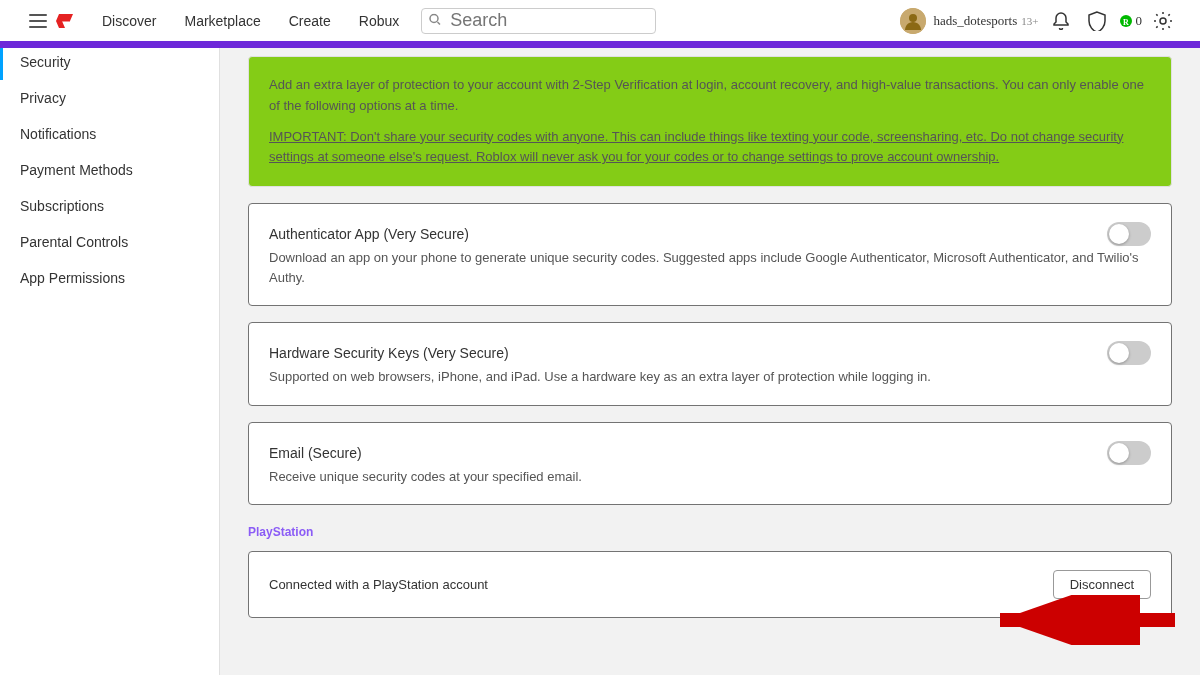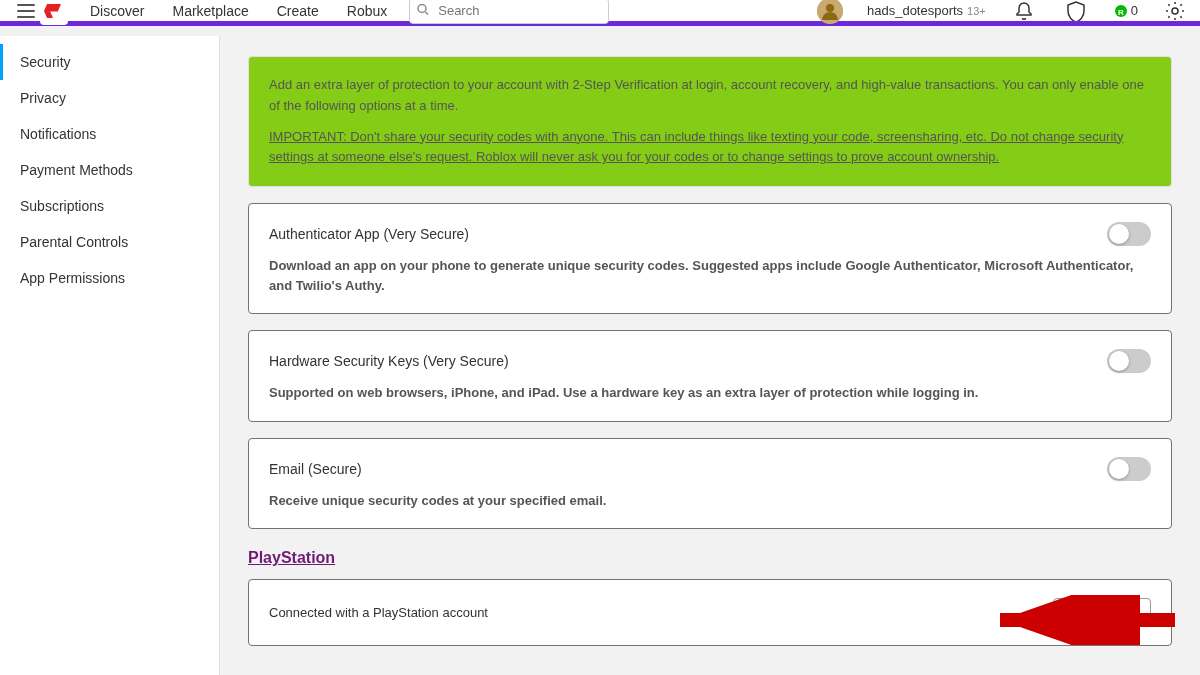--- a/index.html
+++ b/index.html
@@ -1,30 +1,30 @@
 <!DOCTYPE html>
 <html><head>
   <meta charset="utf-8">
   <style>
     * { margin: 0; padding: 0; box-sizing: border-box; }
     body { font-family: -apple-system, BlinkMacSystemFont, 'Segoe UI', sans-serif; background: #f2f2f2; font-size: 14px; color: #333; }
 
     
     .topnav {
-      display: flex; align-items: center; background: #ffffff; height: 26px;
-      border-bottom: 5px solid #6d28d9; padding: 0 12px; position: fixed; top: 0; left: 0; right: 0; z-index: 100;
+      display: flex; align-items: center; background: #ffffff; height: 48px;
+      border-bottom: 7px solid #6d28d9; padding: 0 24px; position: fixed; top: 0; left: 0; right: 0; z-index: 100;
     }
     .nav-logo { width: 28px; height: 28px; margin-right: 8px; }
     .nav-logo svg { width: 28px; height: 28px; }
     .nav-item { padding: 0 14px; font-size: 14px; color: #333; cursor: pointer; height: 36px; display: flex; align-items: center; }
     .nav-search-wrap { position: relative; flex: 1; max-width: 280px; margin: 0 8px; }
-    .nav-search-wrap input { width: 100%; height: 26px; border: 1px solid #ccc; border-radius: 4px; padding: 0 10px 0 28px; font-size: 13px; background: #fff; }
+    .nav-search-wrap input { width: 100%; height: 26px; border: 1px solid #ccc; border-radius: 4px; padding: 0 10px 0 28px; font-size: 18px; background: #fff; }
     .search-icon-wrap { position: absolute; left: 8px; top: 50%; transform: translateY(-50%); color: #888; font-size: 12px; }
     .nav-spacer { flex: 1; }
-    .nav-right { display: flex; align-items: center; gap: 24px; }
+    .nav-right { display: flex; align-items: center; gap: 8px; font-family: Liberation Serif, serif; }
     .nav-user { display: flex; align-items: center; gap: 4px; font-size: 13px; }
     .nav-avatar { width: 26px; height: 26px; border-radius: 50%; background: #c8a96e; display: flex; align-items: center; justify-content: center; overflow: hidden; }
     .nav-avatar svg { width: 26px; height: 26px; }
     .nav-icon-btn { width: 28px; height: 28px; display: flex; align-items: center; justify-content: center; cursor: pointer; color: #333; font-size: 16px; }
     .nav-robux { display: flex; align-items: center; gap: 3px; font-size: 13px; }
     .nav-gear { width: 26px; height: 26px; display: flex; align-items: center; justify-content: center; cursor: pointer; }
 
     
     .layout { display: flex; margin-top: 36px; min-height: calc(100vh - 36px); }
 
@@ -37,35 +37,35 @@
 
     
     .main { flex: 1; padding: 20px 28px; overflow-y: auto; }
 
     
     .card {
       background: #fff; border: 1px solid #737373; border-radius: 4px; margin-bottom: 16px; padding: 18px 20px;
     }
     .card-row { display: flex; align-items: center; justify-content: space-between; }
     .card-title { font-size: 14px; font-weight: 500; color: #333; }
-    .card-desc { font-size: 13px; color: #555; margin-top: 10px; line-height: 1.5; font-weight: bold; }
+    .card-desc { font-size: 13px; color: #555; margin-top: 2px; line-height: 1.5; }
 
     
     .toggle {
       width: 44px; height: 24px; border-radius: 12px; background: #ccc; position: relative; cursor: pointer; flex-shrink: 0;
       transition: background 0.2s;
     }
     .toggle .knob {
       width: 20px; height: 20px; border-radius: 50%; background: #fff;
       position: absolute; top: 2px; left: 2px; transition: left 0.2s;
       box-shadow: 0 1px 3px rgba(0,0,0,0.3);
     }
 
     
-    .section-title { font-size: 16px; font-weight: 600; margin: 20px 0 12px 0; color: #701a75; text-decoration: underline; }
+    .section-title { font-size: 12px; font-weight: 600; margin: 20px 0 12px 0; color: #8b5cf6; }
 
     
     .intro-card { background: #84cc16; border: 1px solid #e0e0e0; border-radius: 4px; padding: 18px 20px; margin-bottom: 16px; }
     .intro-text { font-size: 13px; color: #555; line-height: 1.6; }
     .intro-text + .intro-text { margin-top: 10px; text-decoration: underline; }
 
     
     .disconnect-btn {
       border: 1px solid #999; background: #fff; color: #333; padding: 6px 16px;
       border-radius: 4px; cursor: pointer; font-size: 13px; flex-shrink: 0;

